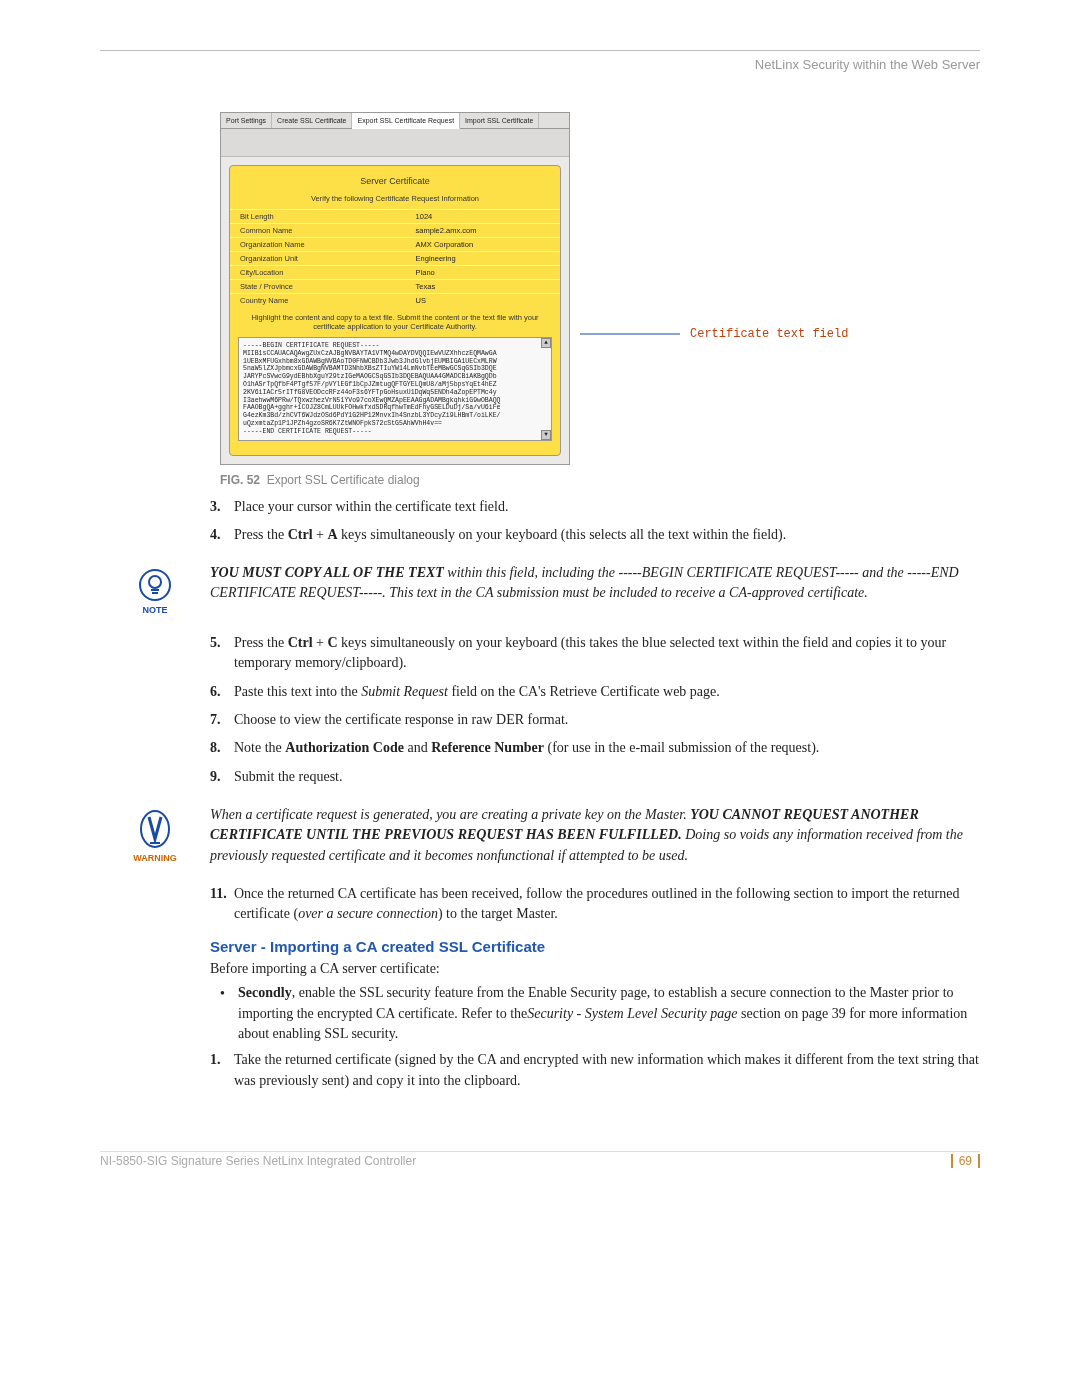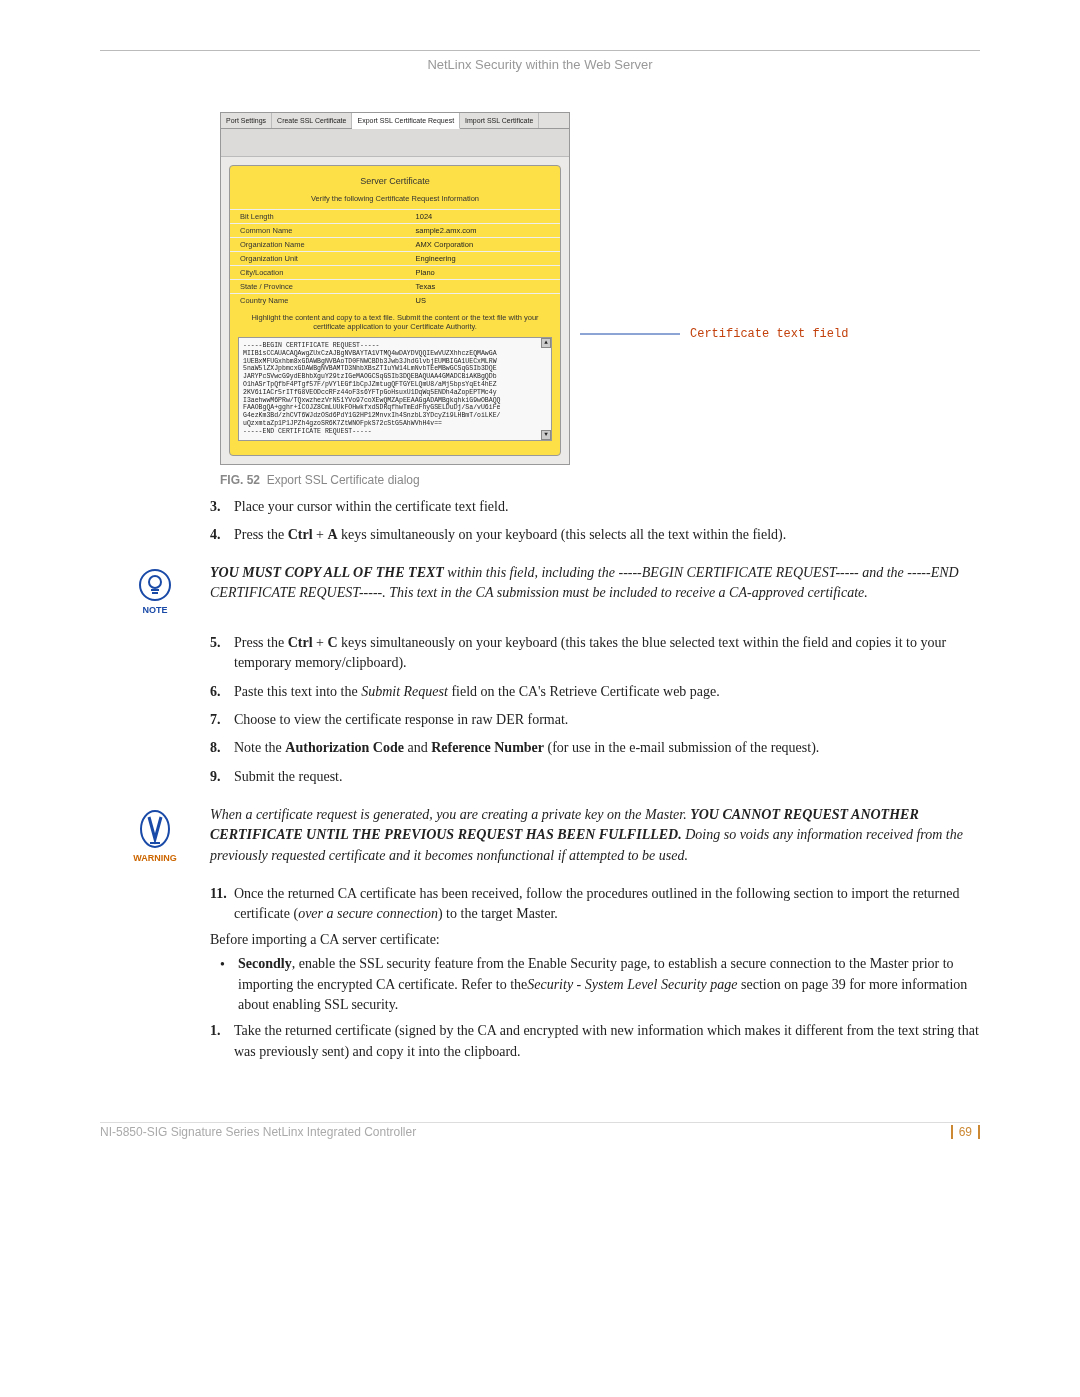--- a/index.html
+++ b/index.html
@@ -11,21 +11,21 @@
     width: 1080px;
     margin: 0 auto;
     padding: 50px 100px 40px 100px;
     position: relative;
   }
   .header-line {
     border-top: 1px solid #bbb;
     margin-bottom: 6px;
   }
   .header-text {
-    text-align: center;
+    text-align: right;
     color: #999;
     font-family: Arial, sans-serif;
     font-size: 13px;
     margin-bottom: 40px;
   }
   .dialog-wrap {
     position: relative;
     margin-left: 120px;
     margin-bottom: 8px;
   }
@@ -350,20 +350,21 @@
 
 <ol class="steps">
   <li>
         <span class="num">11.</span>
       <span class="body">
         <span>Once the returned CA certificate has been received, follow the procedures outlined in the following section to import the returned certificate (</span><i>over a secure connection</i><span>) to the target Master.</span>
       </span>
       </li>
 </ol>
 
+<div class="subhead">Server - Importing a CA created SSL Certificate</div>
 <div style="margin-bottom:6px;">Before importing a CA server certificate:</div>
 
 <ul class="bullets">
   <li><b>Secondly</b><span>, enable the SSL security feature from the Enable Security page, to establish a secure connection to the Master prior to importing the encrypted CA certificate. Refer to the</span><i>Security - System Level Security page</i><span> section on page 39 for more information about enabling SSL security.</span></li>
 </ul>
 
 <ol class="steps">
   <li>
         <span class="num">1.</span>
       <span class="body">Take the returned certificate (signed by the CA and encrypted with new information which makes it different from the text string that was previously sent) and copy it into the clipboard.</span>

